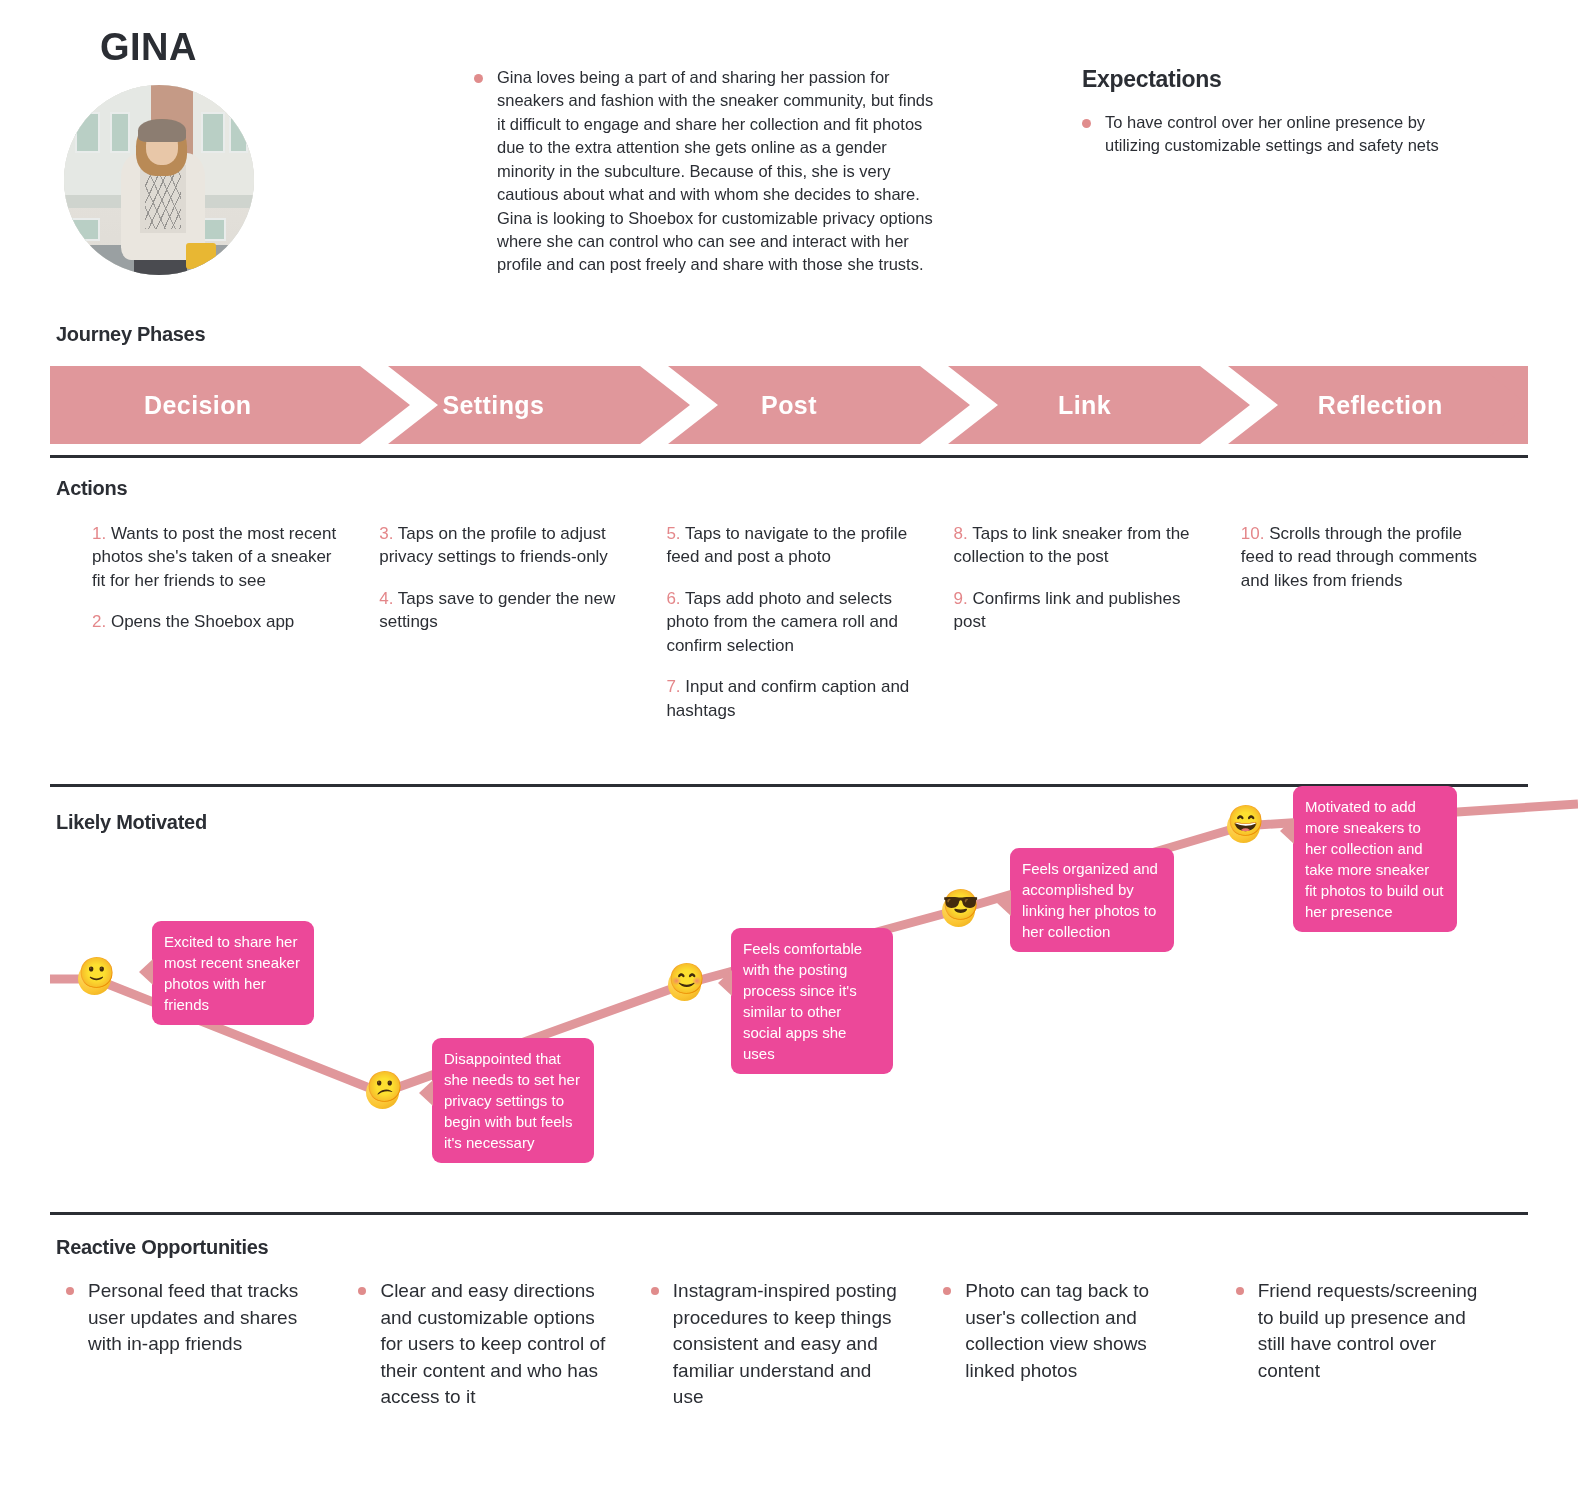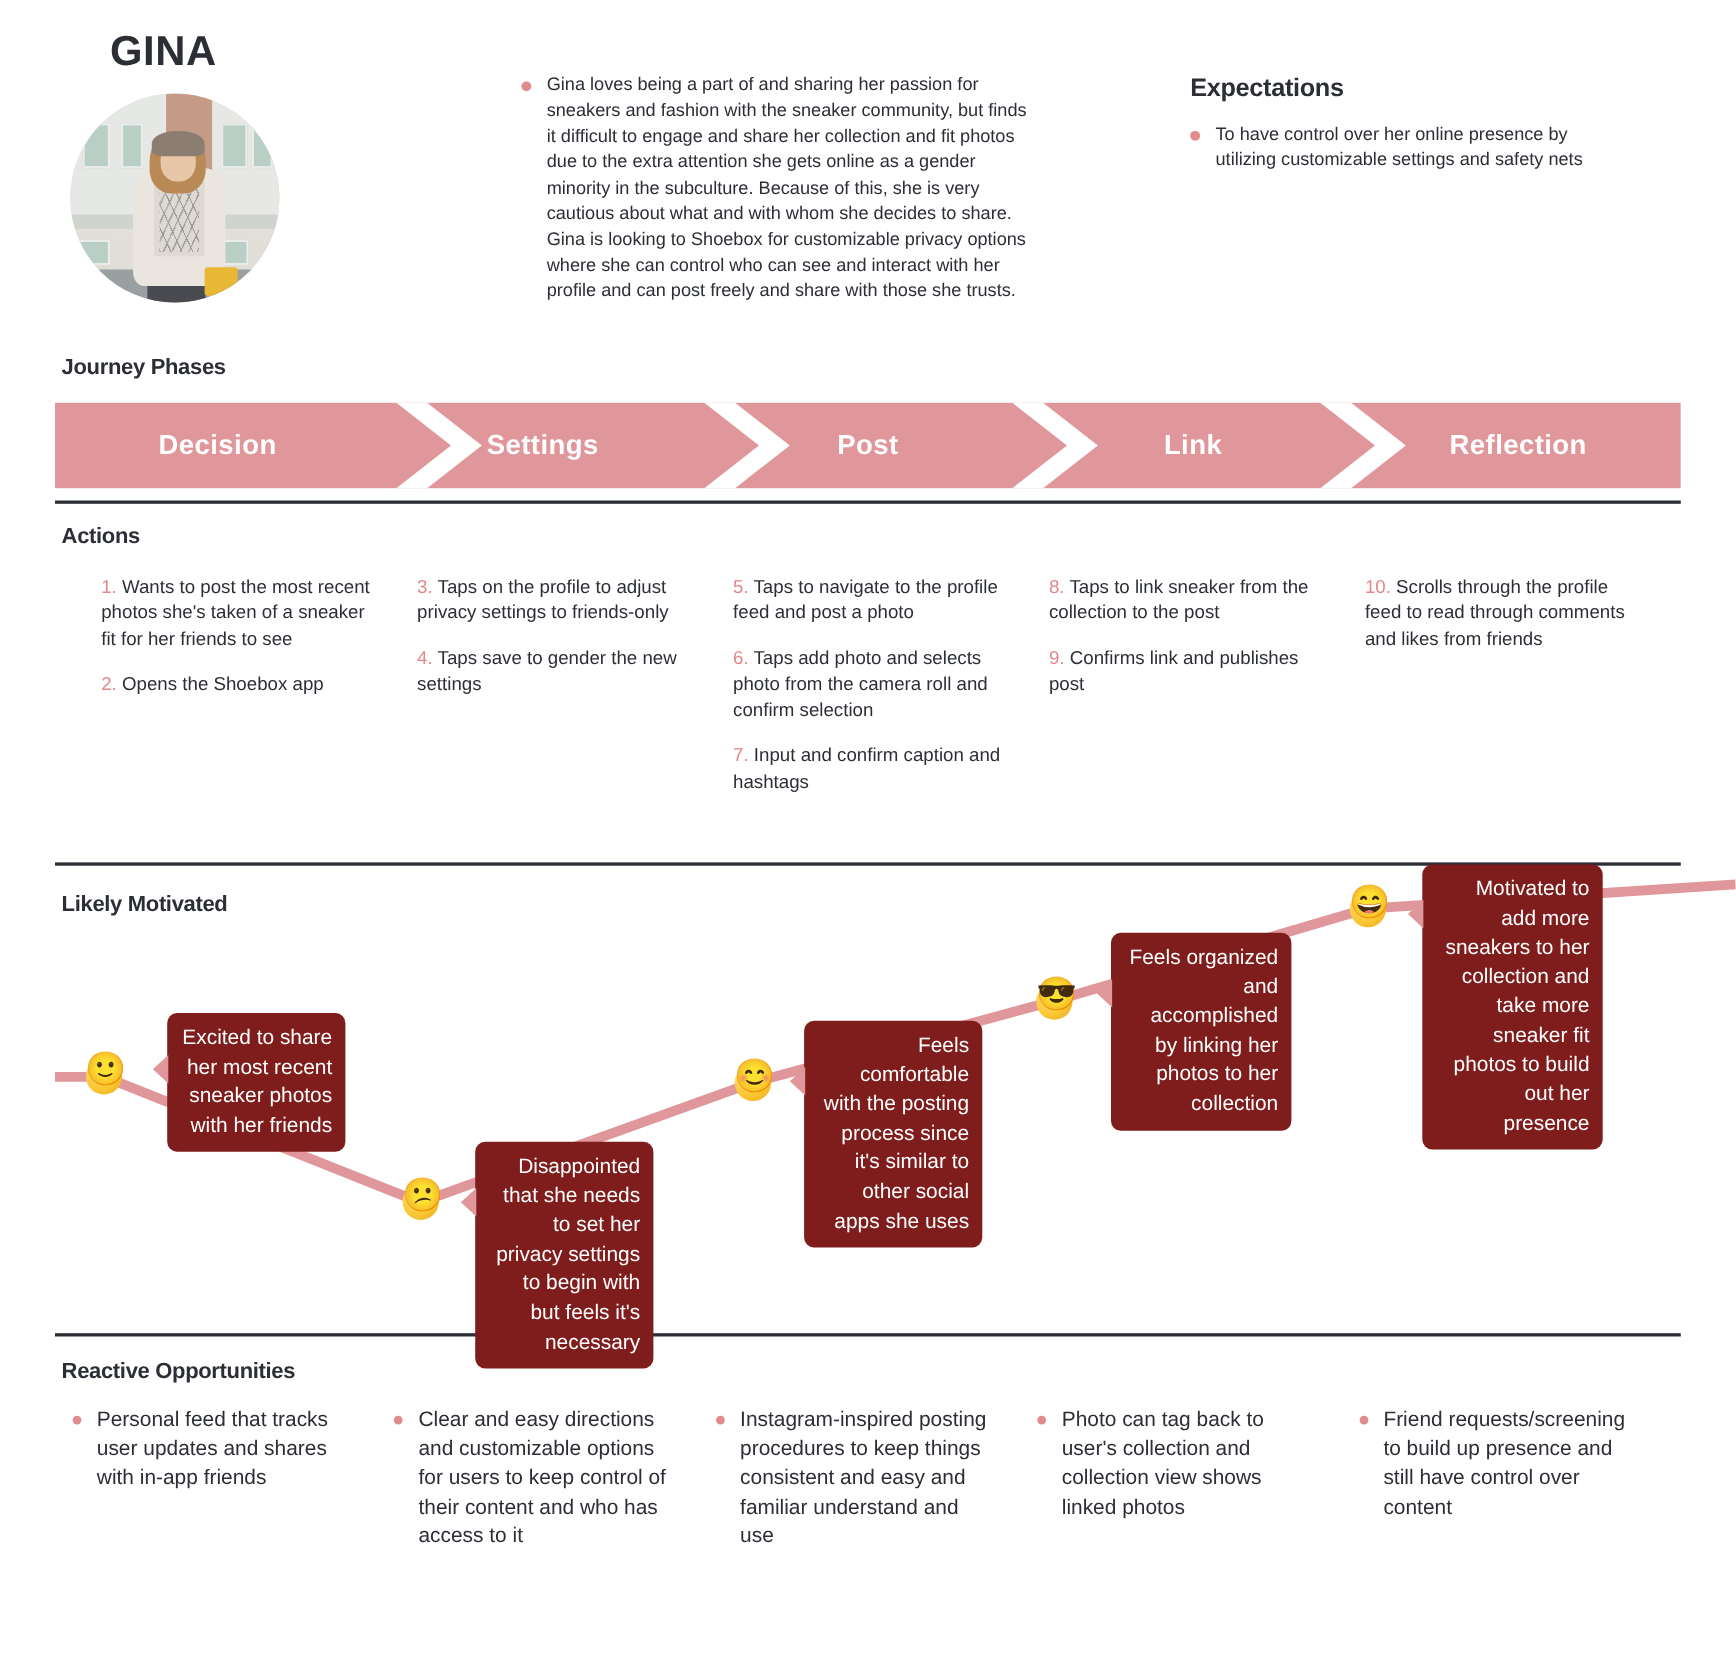--- a/index.html
+++ b/index.html
@@ -152,26 +152,26 @@
   }
   .act-num { color: #e4878a; }
 
   
   .lr-title { position: absolute; left: 56px; top: 811px; }
   .lr-area { position: absolute; left: 0; top: 786px; width: 1578px; height: 400px; }
   .lr-line { position: absolute; left: 0; top: 0; width: 1578px; height: 400px; }
 
   .callout {
     position: absolute;
-    background: #7f1d1d;
+    background: #ec4899;
     border-radius: 9px;
     color: #ffffff;
-    font-size: 19px;
+    font-size: 15px;
     line-height: 1.4;
-    text-align: right;
+    text-align: left;
     padding: 10px 12px;
     z-index: 4;
   }
   .callout .tail {
     position: absolute;
     left: -13px;
     width: 0; height: 0;
     border-top: 13px solid transparent;
     border-bottom: 13px solid transparent;
     border-right: 14px solid #e0979b;

